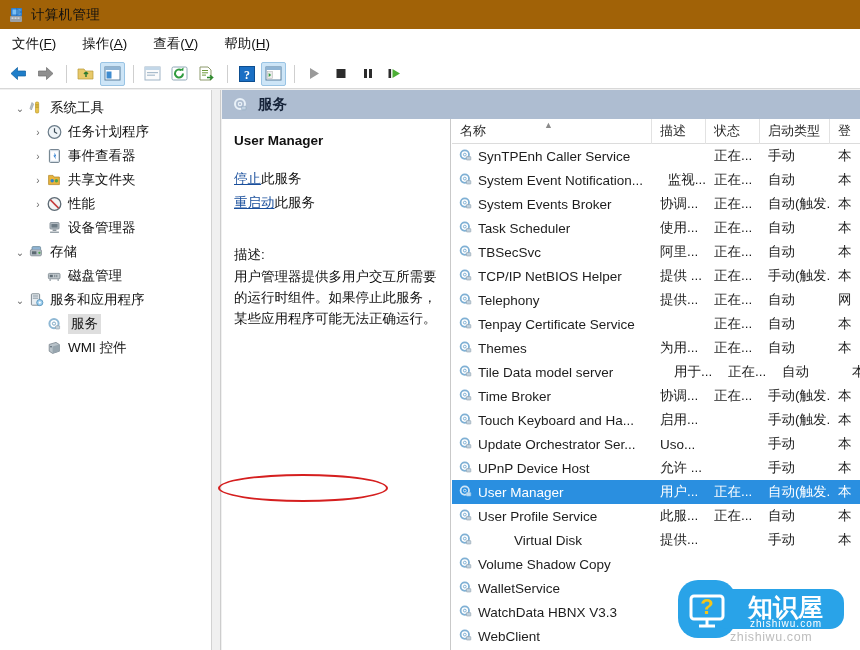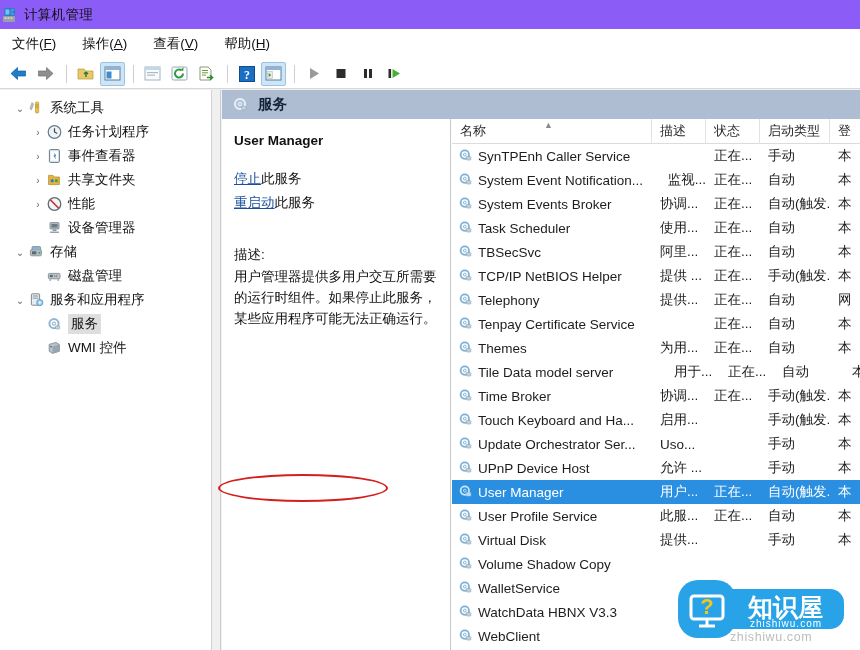--- a/index.html
+++ b/index.html
@@ -15,22 +15,23 @@
     position: relative;
     width: 860px; height: 650px;
     background: #f0f0f0;
     overflow: hidden;
   }
 
   
   .titlebar {
     position: absolute; left: 0; top: 0;
     width: 860px; height: 29px;
-    background: #8b5cf6;
+    background: #a16207;
     display: flex; align-items: center;
+    padding-left: 7px;
   }
   .titlebar .tb-icon { width: 18px; height: 18px; margin-right: 6px; flex: none; position: relative; }
   .titlebar .tb-text {
     font-size: 13.5px; color: #111; letter-spacing: .3px;
     white-space: nowrap;
   }
 
   
   .menubar {
     position: absolute; left: 0; top: 29px;
@@ -747,21 +748,21 @@
                   <rect x="8.4" y="8.6" width="4.4" height="3.4" rx=".5" fill="#c2d2de" stroke="#8fa0ad" stroke-width=".6"></rect>
                 </svg></span>
               <span>User Profile Service</span>
             </div>
             <div class="cell" style="width: 54px; padding-left: 8px;">此服...</div>
             <div class="cell" style="width: 54px; padding-left: 8px;">正在...</div>
             <div class="cell" style="width: 70px; padding-left: 8px;">自动</div>
             <div class="cell" style="width: 30px; padding-left: 8px;">本</div>
           </div>
           <div class="row">
-            <div class="cell name" style="width: 200px;">
+            <div class="cell name" style="width: 200px; gap: 36px;">
               <span class="gearicon"><svg width="16" height="16" viewBox="0 0 16 16">
                   <circle cx="6.8" cy="6.6" r="4.2" fill="none" stroke="#7fb0d4" stroke-width="1.8"></circle>
                   <circle cx="6.8" cy="6.6" r="1.4" fill="none" stroke="#7fb0d4" stroke-width="1"></circle>
                   <rect x="8.4" y="8.6" width="4.4" height="3.4" rx=".5" fill="#c2d2de" stroke="#8fa0ad" stroke-width=".6"></rect>
                 </svg></span>
               <span>Virtual Disk</span>
             </div>
             <div class="cell" style="width: 54px; padding-left: 8px;">提供...</div>
             <div class="cell" style="width: 54px; padding-left: 8px;"></div>
             <div class="cell" style="width: 70px; padding-left: 8px;">手动</div>

